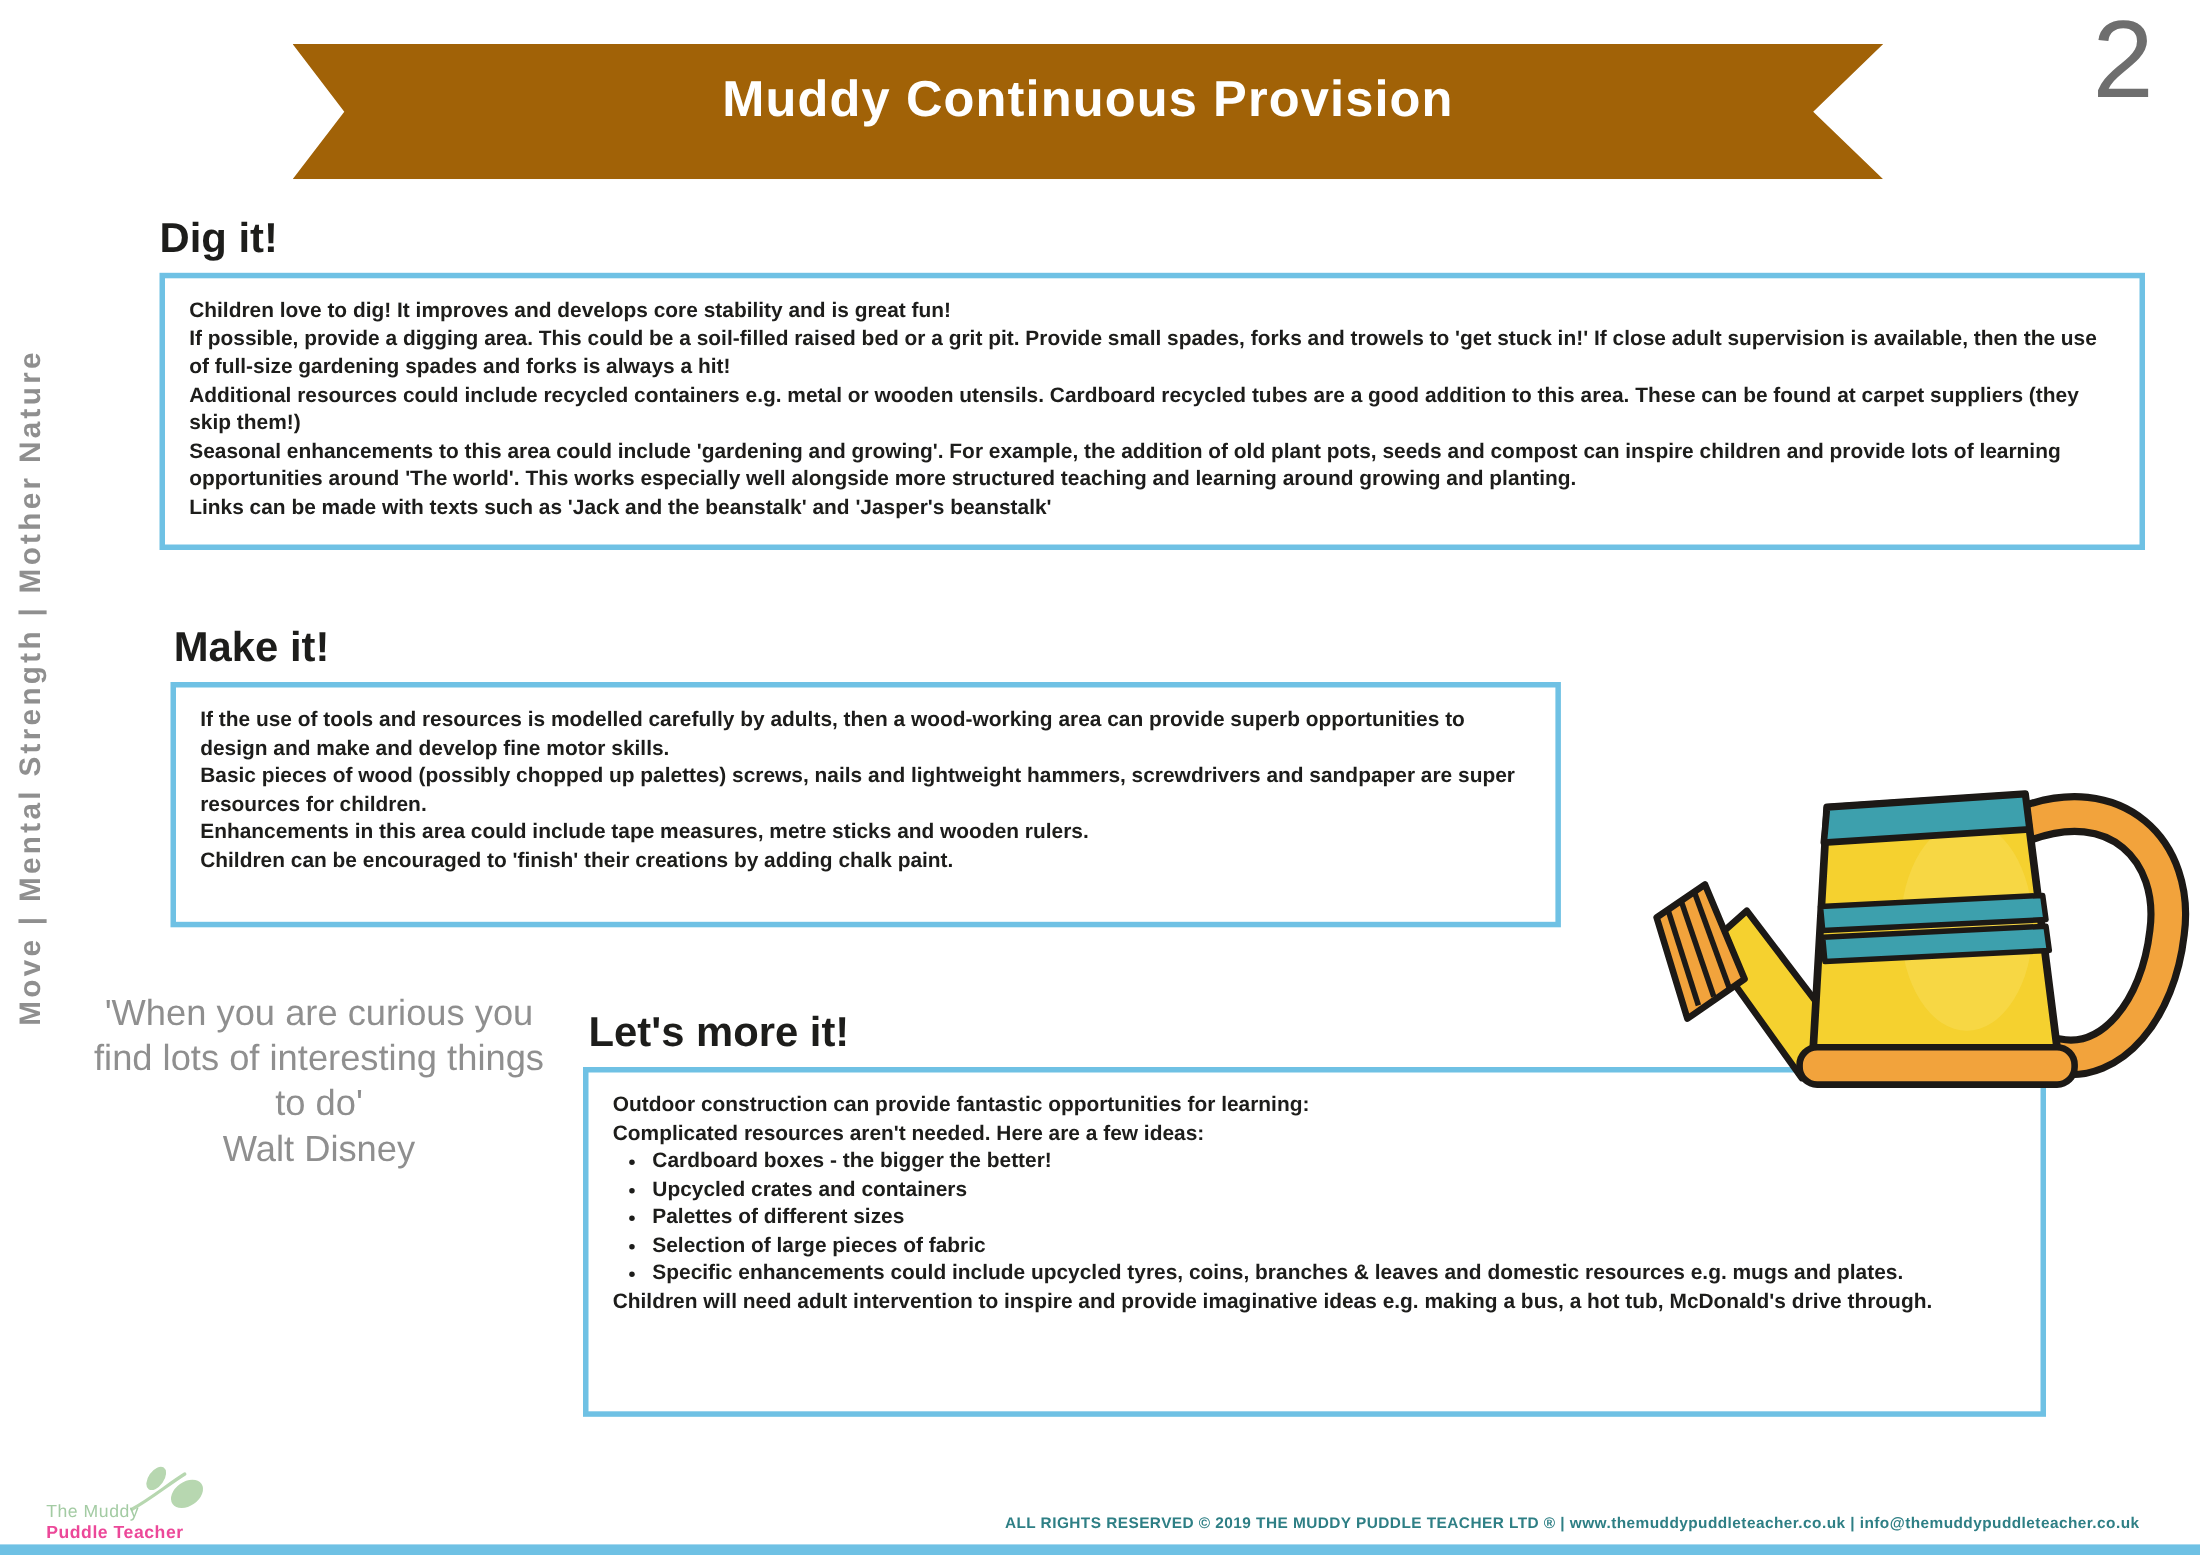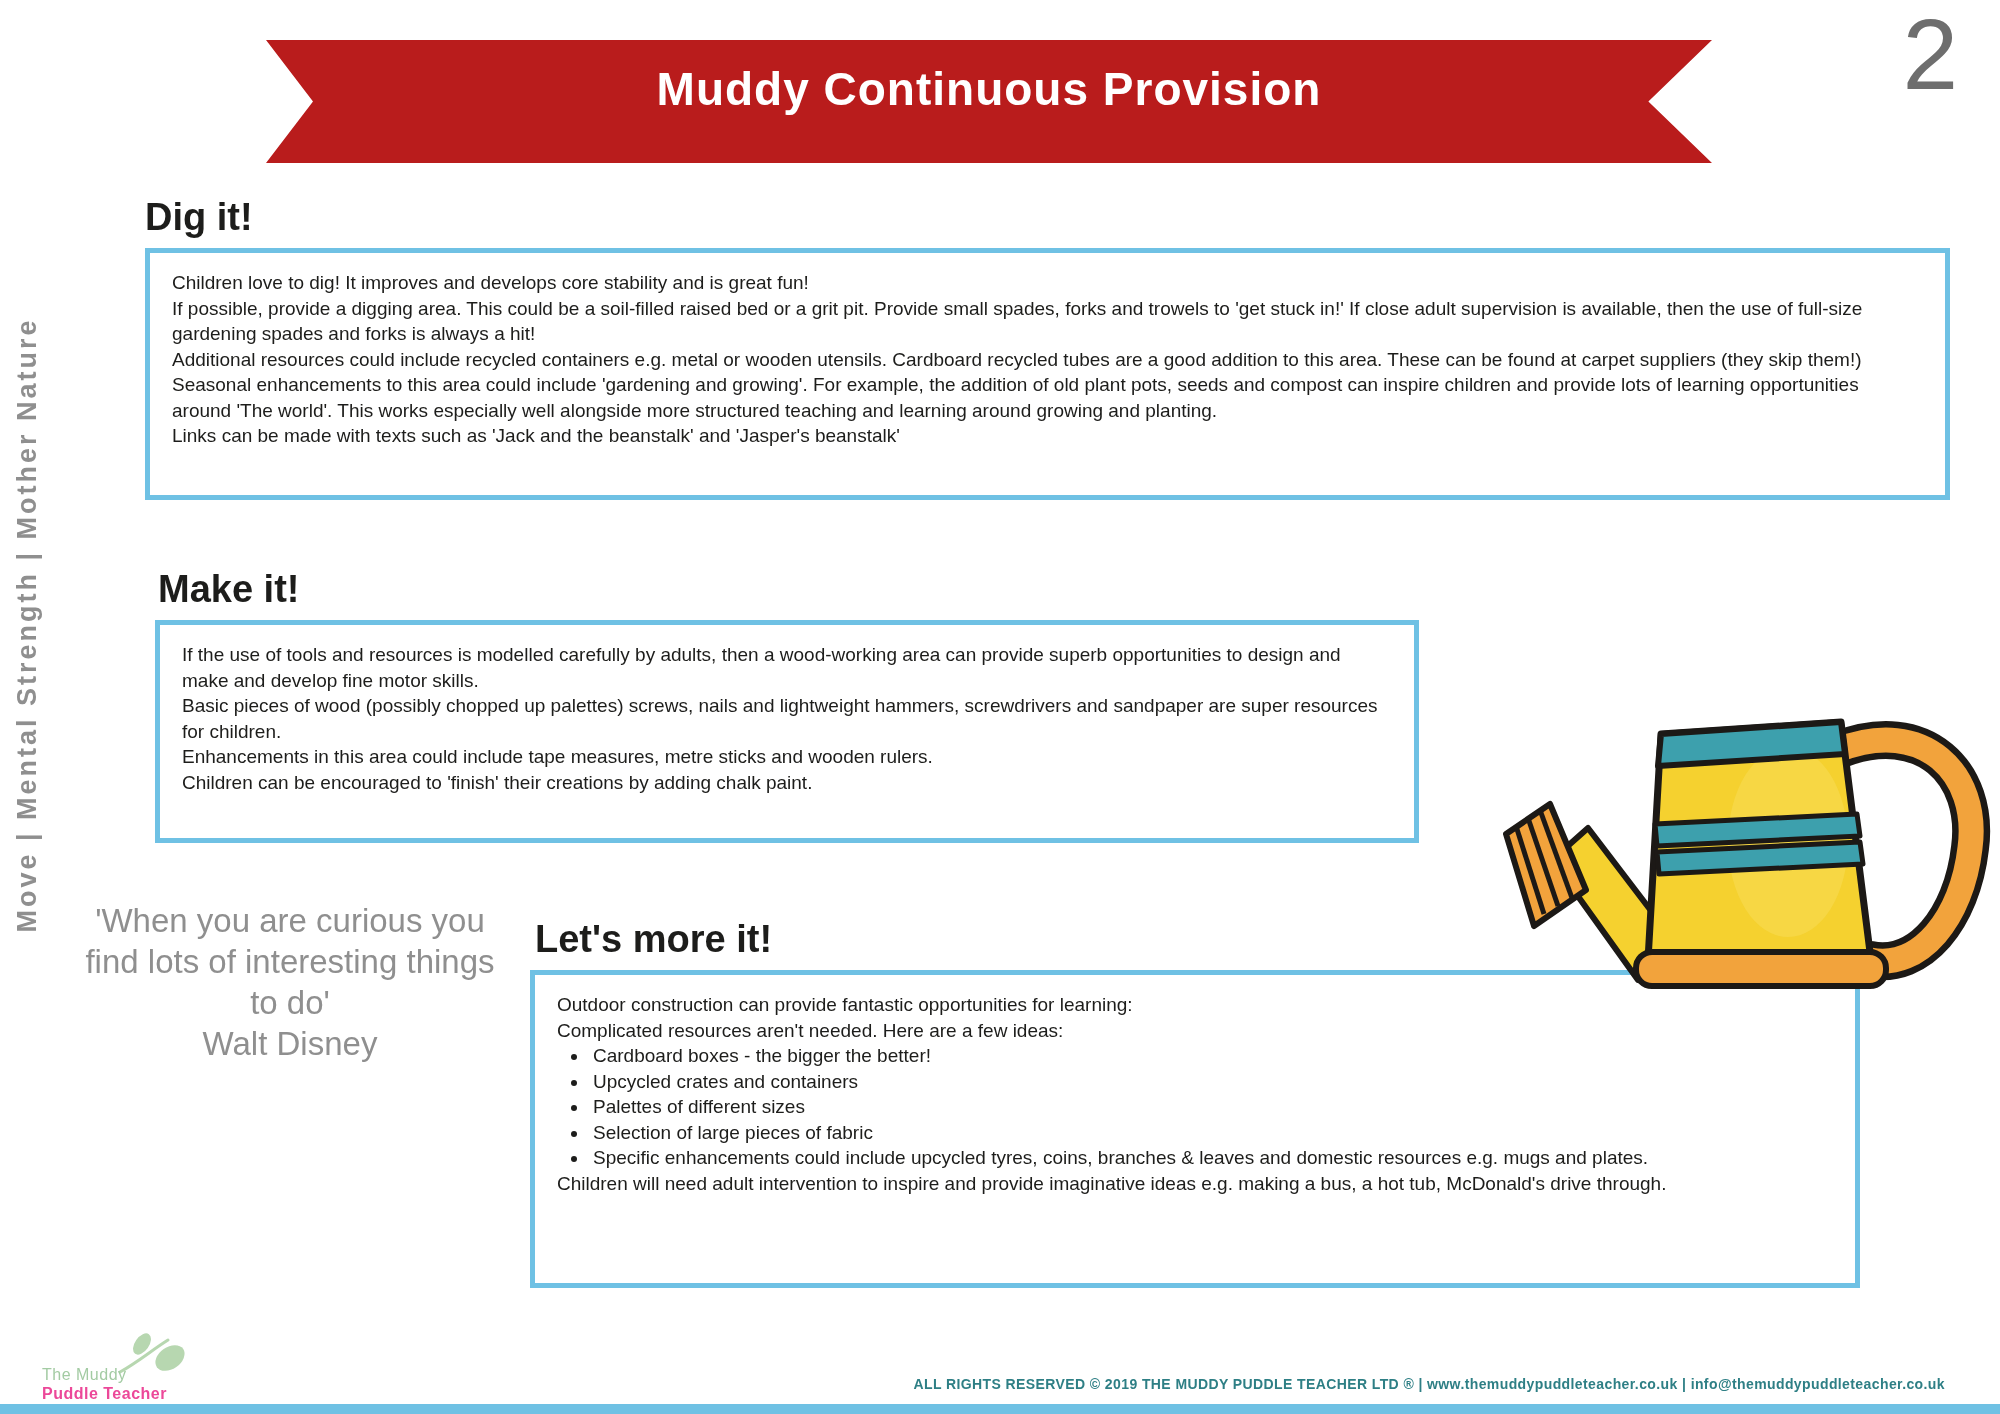--- a/index.html
+++ b/index.html
@@ -9,21 +9,21 @@
     width:2000px; height:1414px;
     background:#ffffff;
     font-family:"Liberation Sans", sans-serif;
     overflow:hidden;
     color:#1d1d1b;
   }
   
   .ribbon {
     position:absolute; left:266px; top:40px;
     width:1446px; height:123px;
-    background:#b91c1c;
+    background:#a16207;
     clip-path:polygon(0% 0%, 100% 0%, 95.6% 50%, 100% 100%, 0% 100%, 3.25% 50%);
     display:flex; align-items:center; justify-content:center;
     padding-bottom:26px;
   }
   .ribbon h1 {
     color:#ffffff; font-size:46px; font-weight:bold; letter-spacing:1px;
   }
   .page-number {
     position:absolute; top:4px; right:42px;
     font-size:100px; color:#6e6e6e; font-weight:normal; line-height:1;
@@ -41,20 +41,21 @@
   .sec-heading { position:absolute; font-size:38px; font-weight:600; color:#1d1d1b; }
   #h-dig  { left:145px; top:196px; }
   #h-make { left:158px; top:568px; }
   #h-build{ left:535px; top:918px; }
   
   .tbox {
     position:absolute; background:#ffffff;
     border:5px solid #6fc1e4;
     font-size:19px; line-height:25.5px; color:#1d1d1b;
     padding:17px 22px;
+    font-weight:bold;
   }
   #box-dig   { left:145px; top:248px; width:1805px; height:252px; }
   #box-make  { left:155px; top:620px; width:1264px; height:223px; }
   #box-build { left:530px; top:970px; width:1330px; height:318px; }
   .tbox p { margin:0; }
   #box-build ul { list-style:disc; margin:0 0 0 32px; }
   #box-build li { padding-left:4px; }
   
   .quote {
     position:absolute; left:80px; top:900px; width:420px;

